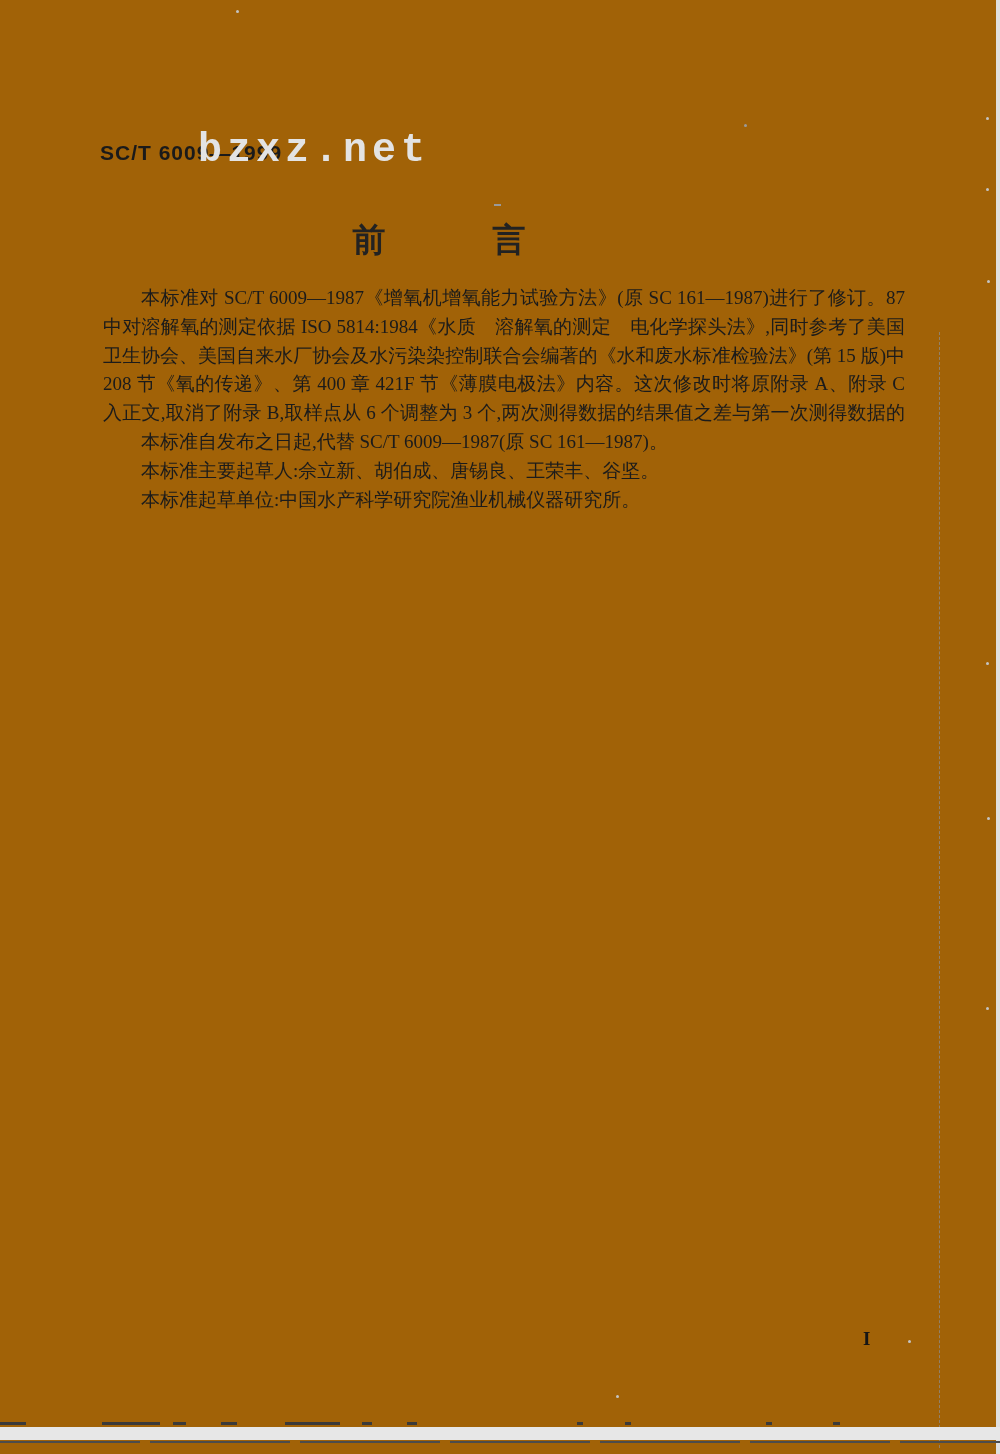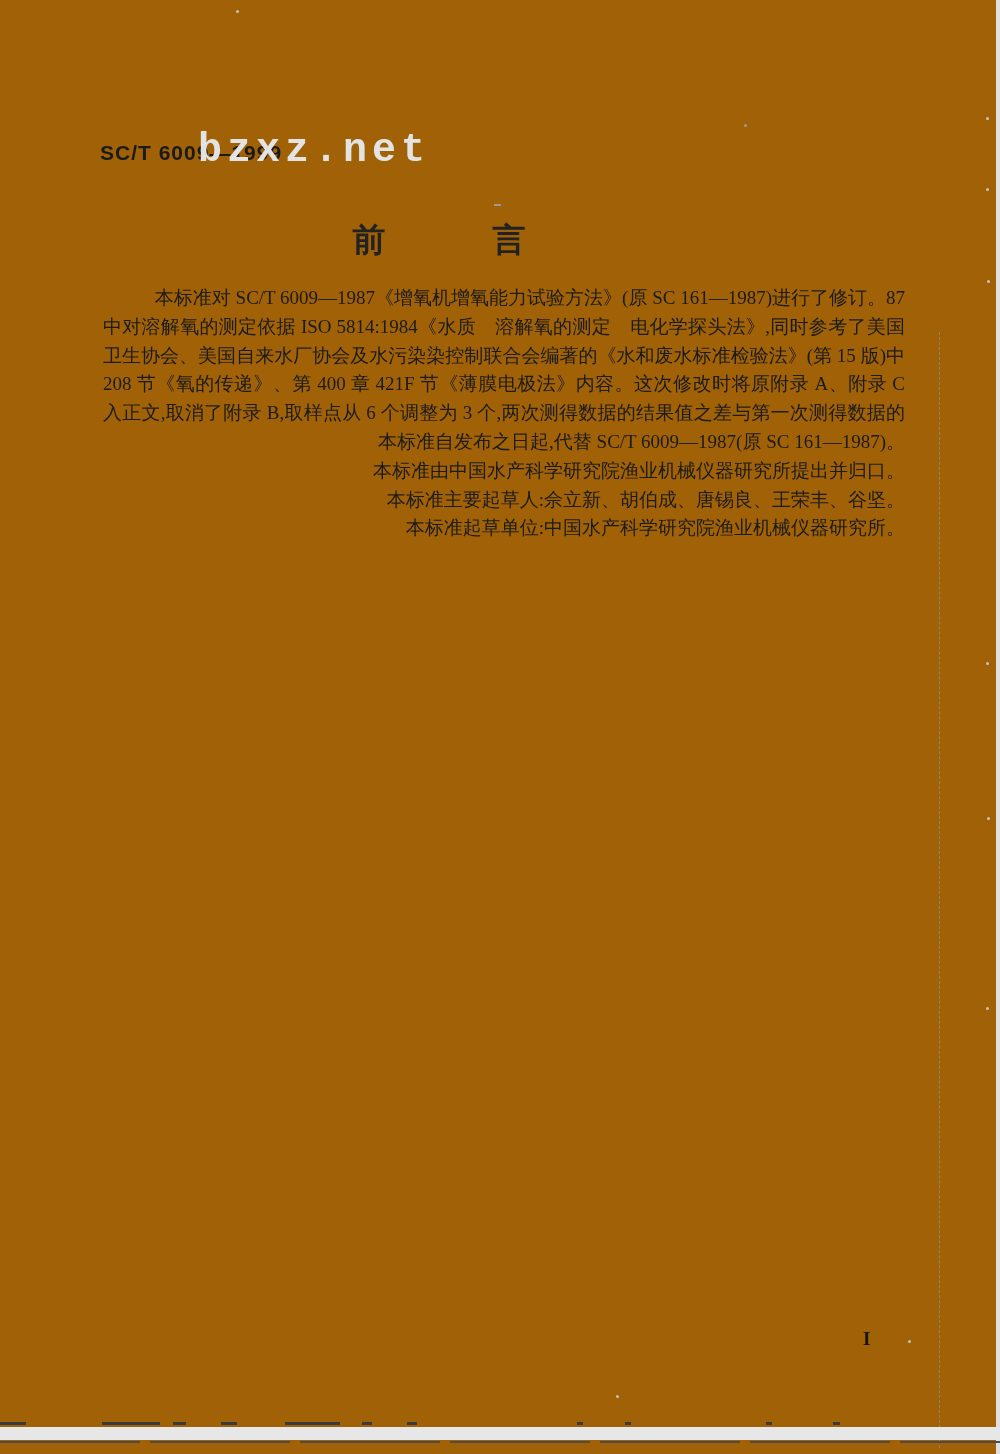--- a/index.html
+++ b/index.html
@@ -59,21 +59,21 @@
     line-height: 28.8px;
     white-space: nowrap;
     color: #1b1b1b;
   }
   .text-line.justify {
     white-space: normal;
     text-align: justify;
     text-align-last: justify;
     overflow: hidden;
   }
-  .text-line.indent { text-indent: 38px; text-align: right; }
+  .text-line.indent { text-indent: 38px; }
   .page-number {
     position: absolute;
     left: 863px;
     top: 1328px;
     font-size: 19px;
     font-weight: bold;
     color: #151515;
   }
   
   .fold-line {
@@ -143,21 +143,20 @@
 
   <div class="page-title">前　　　言</div>
 
   <div class="foreword">
       <div class="text-line indent justify">本标准对 SC/T 6009—1987《增氧机增氧能力试验方法》(原 SC 161—1987)进行了修订。87 版标准</div>
       <div class="text-line justify">中对溶解氧的测定依据 ISO 5814:1984《水质　溶解氧的测定　电化学探头法》,同时参考了美国公共</div>
       <div class="text-line justify">卫生协会、美国自来水厂协会及水污染染控制联合会编著的《水和废水标准检验法》(第 15 版)中第 200 章</div>
       <div class="text-line justify">208 节《氧的传递》、第 400 章 421F 节《薄膜电极法》内容。这次修改时将原附录 A、附录 C 的有关内容纳</div>
       <div class="text-line justify">入正文,取消了附录 B,取样点从 6 个调整为 3 个,两次测得数据的结果值之差与第一次测得数据的结</div>
       <div class="text-line indent">本标准自发布之日起,代替 SC/T 6009—1987(原 SC 161—1987)。</div>
-      <div class="text-line indent">本标准由中国水产科学研究院渔业机械仪器研究所提出并归口。</div>
       <div class="text-line indent">本标准主要起草人:佘立新、胡伯成、唐锡良、王荣丰、谷坚。</div>
       <div class="text-line indent">本标准起草单位:中国水产科学研究院渔业机械仪器研究所。</div>
     </div>
 
   <div class="page-number">I</div>
 
   <div class="fold-line"></div>
   <div class="right-edge-strip"></div>
   <div class="bottom-band"></div>
   <div class="bottom-dark-line"></div>

